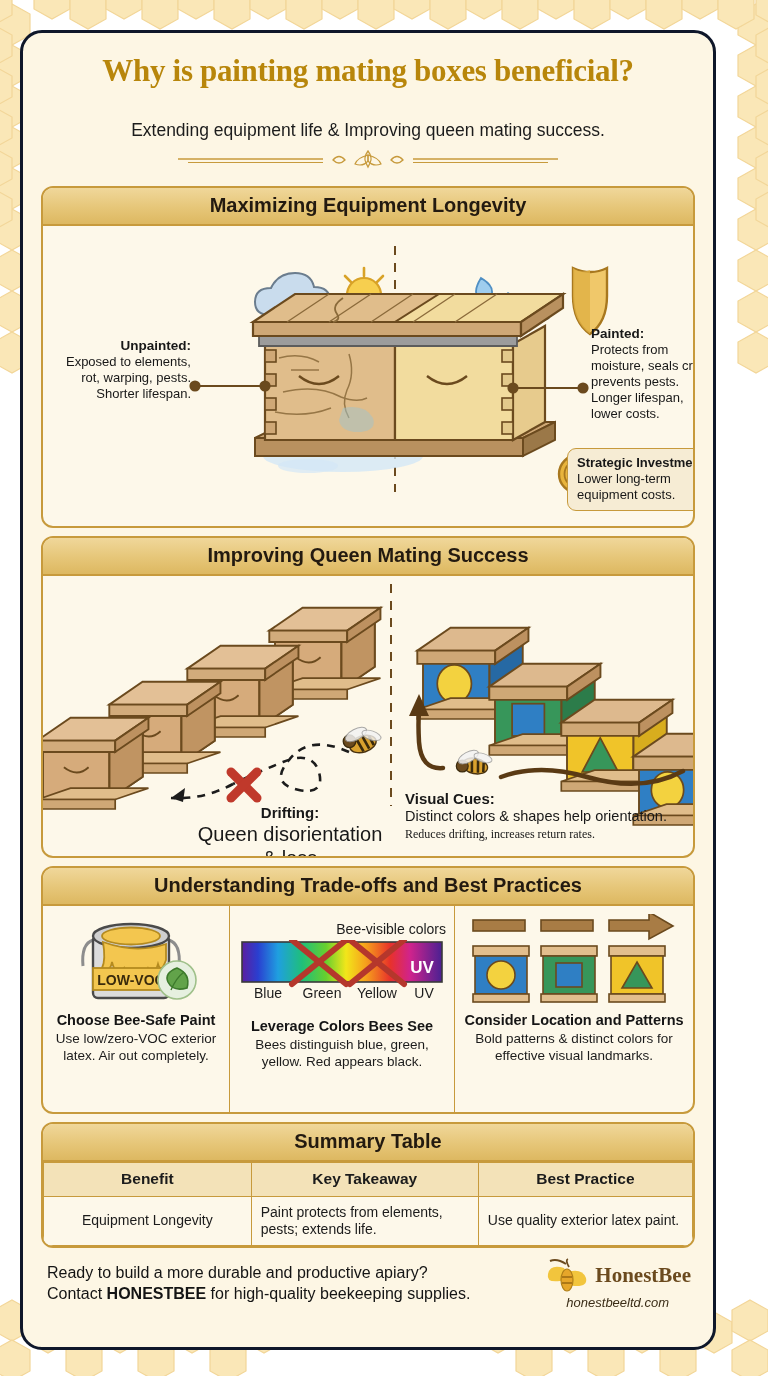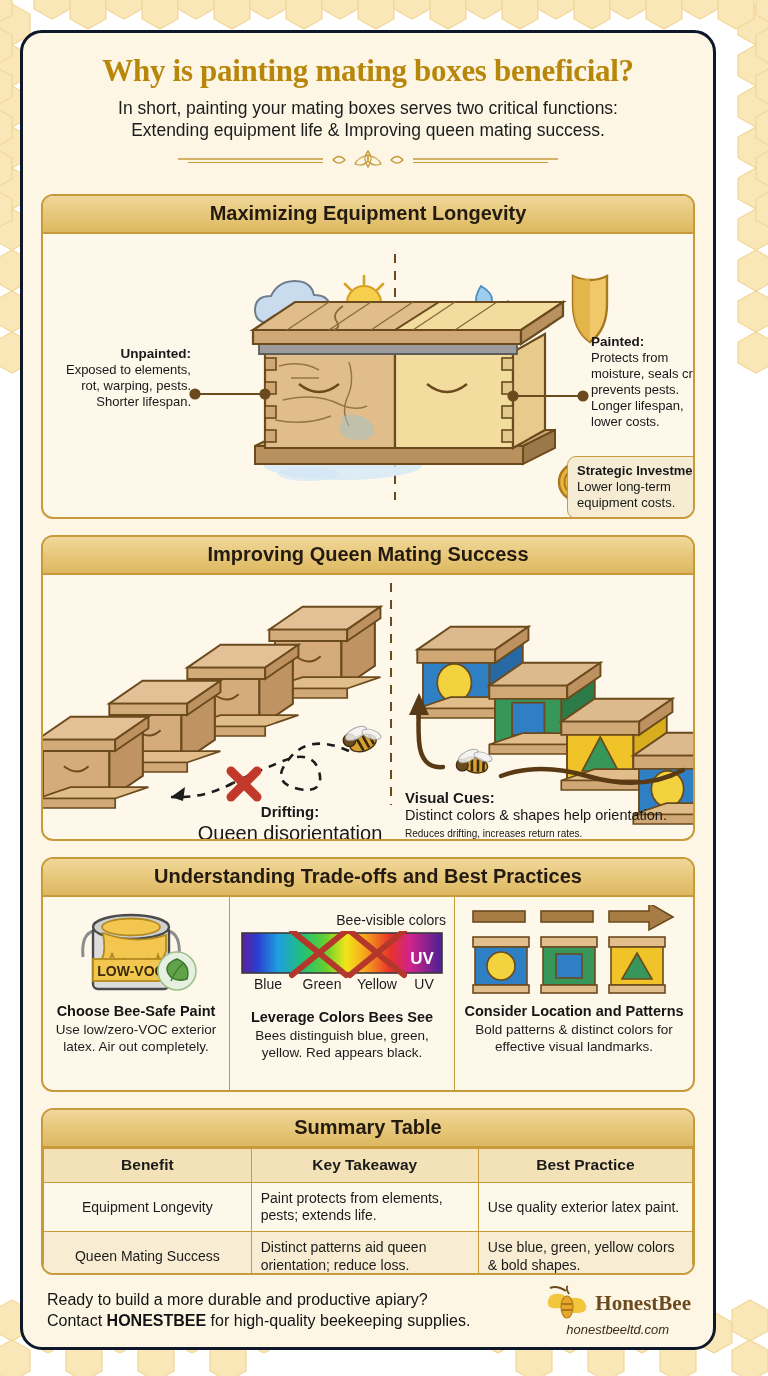--- a/index.html
+++ b/index.html
@@ -54,21 +54,21 @@
     display: flex; align-items: center; justify-content: center;
     margin: 6px 0 8px 0;
     height: 22px;
   }
 
   
   .section {
     border: 2px solid #c79a3c;
     border-radius: 12px;
     background: #fdf8ea;
-    margin-top: 16px;
+    margin-top: 8px;
     overflow: hidden;
   }
   .banner {
     background: linear-gradient(180deg,#f0d79a 0%,#e6c678 55%,#ddb861 100%);
     border-bottom: 2px solid #c79a3c;
     text-align: center;
     font-size: 20px;
     font-weight: bold;
     color: #231a10;
     padding: 6px 0 7px 0;
@@ -236,21 +236,21 @@
         <use href="#hexcell" x="588" y="1340"></use>
       <use href="#hexcell" x="660" y="1340"></use>
         <use href="#hexcell" x="732" y="1340"></use>
     </g>
   </svg>
 
   <div class="card">
 
     <div class="title">Why is painting mating boxes beneficial?</div>
     <div class="subtitle">
-      <span>In short, painting your mating boxes serves two critical functions:</span><br>
+      <br>
       <span>Extending equipment life &amp; Improving queen mating success.</span>
     </div>
 
     <div class="divider">
       <svg width="420" height="22" viewBox="0 0 420 22">
         <line x1="20" y1="11" x2="165" y2="11" stroke="#c79a3c" stroke-width="1.4"></line>
         <line x1="30" y1="14.5" x2="165" y2="14.5" stroke="#c79a3c" stroke-width="1"></line>
         <line x1="255" y1="11" x2="400" y2="11" stroke="#c79a3c" stroke-width="1.4"></line>
         <line x1="255" y1="14.5" x2="390" y2="14.5" stroke="#c79a3c" stroke-width="1"></line>
         <path d="M175 12 q6 -7 12 0 q-6 6 -12 0z" fill="none" stroke="#c79a3c" stroke-width="1.3"></path>
@@ -526,21 +526,21 @@
           </g>
         </svg>
 
         <div class="lbl" style="left:152px; top:228px; width:190px; text-align:center;">
           <b style="font-size:15px;">Drifting:</b><br>
           <span style="font-size:20px;">Queen disorientation &amp; loss</span>
         </div>
         <div class="lbl" style="left:362px; top:214px; width:330px;">
           <b style="font-size:15px;">Visual Cues:</b><br>
           <span style="font-size:14.5px;">Distinct colors &amp; shapes help orientation.</span><br>
-          <span style="font-size:10px;">Reduces drifting, increases return rates.</span>
+          <span style="font-size:12px;font-family:Liberation Serif, serif;">Reduces drifting, increases return rates.</span>
         </div>
       </div>
     </div>
 
     <div class="section">
       <div class="banner">Understanding Trade-offs and Best Practices</div>
       <div class="s3-grid">
 
         <div class="s3-col">
           <div class="s3-art">
@@ -659,25 +659,20 @@
             <th>Key Takeaway</th>
             <th>Best Practice</th>
           </tr>
         </thead>
         <tbody>
           <tr class="odd">
             <td class="c0">Equipment Longevity</td>
             <td>Paint protects from elements, pests; extends life.</td>
             <td>Use quality exterior latex paint.</td>
           </tr>
-          <tr class="even">
-            <td class="c0">Queen Mating Success</td>
-            <td>Distinct patterns aid queen orientation; reduce loss.</td>
-            <td>Use blue, green, yellow colors &amp; bold shapes.</td>
-          </tr>
         </tbody>
       </table>
     </div>
 
     <div class="footer">
       <div class="footer-text">
         <span>Ready to build a more durable and productive apiary?</span><br>
         <span>Contact </span><b>HONESTBEE</b><span> for high-quality beekeeping supplies.</span>
       </div>
       <div class="brand">

